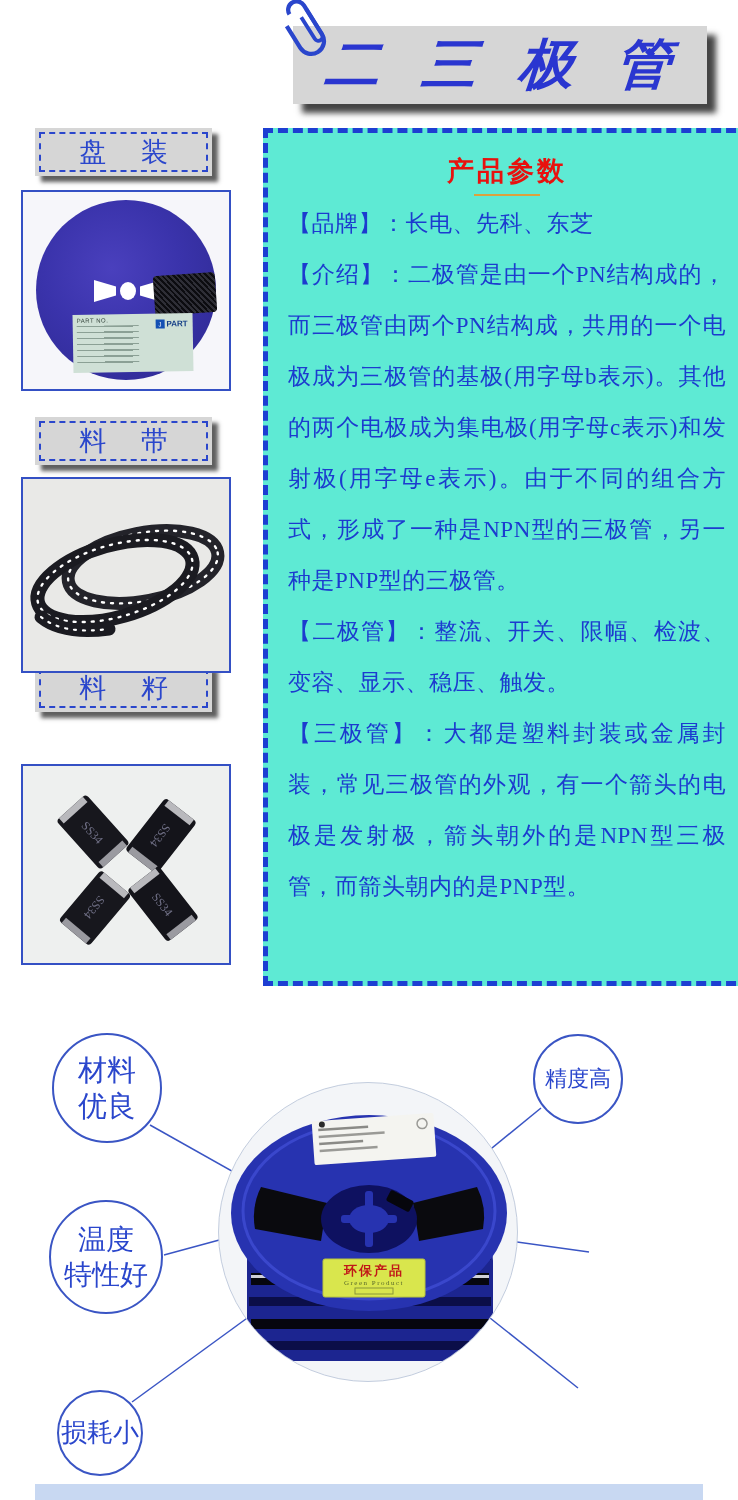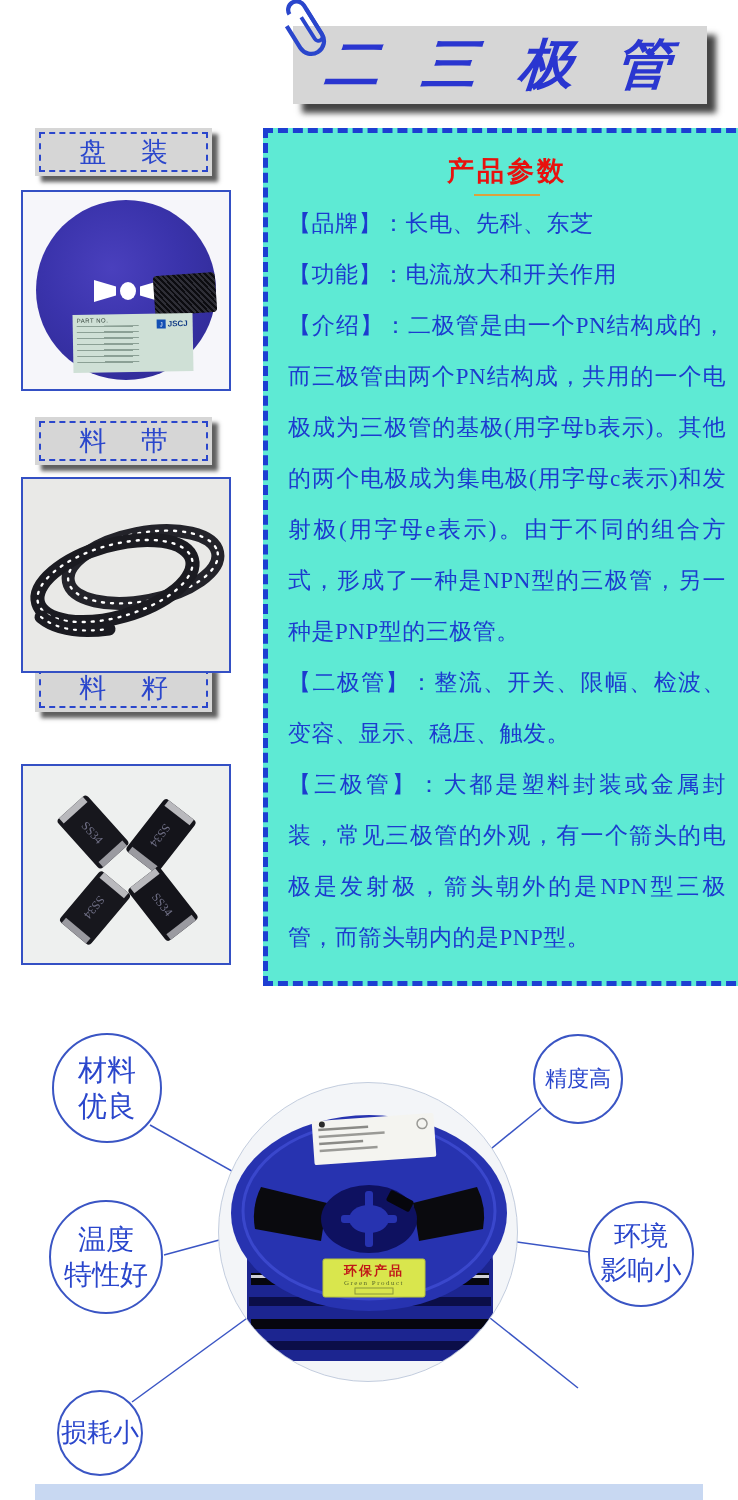--- a/index.html
+++ b/index.html
@@ -101,21 +101,21 @@
     <div class="reel-disc">
       <div class="reel-slot slot-a"></div>
       <div class="reel-slot slot-b"></div>
       <div class="reel-slot slot-c"></div>
       <div class="reel-tape"></div>
       <div class="reel-label">
         <div class="tiny">PART NO.</div>
         <div class="lines"></div>
         <div class="reel-logo">
           <div class="logo-box">J</div>
-          <div class="logo-word">JSCJ</div>
+          <div class="logo-word">PART</div>
         </div>
       </div>
     </div>
   </div>
 
   <div class="photo photo2">
     <svg width="206" height="192" viewBox="0 0 206 192">
       <g fill="none" stroke-linecap="round">
         <ellipse cx="120" cy="88" rx="76" ry="34" transform="rotate(-11 120 88)" stroke="#23232a" stroke-width="13"></ellipse>
         <ellipse cx="120" cy="88" rx="76" ry="34" transform="rotate(-11 120 88)" stroke="#ffffff" stroke-width="2.4" stroke-dasharray="2 7"></ellipse>
@@ -156,21 +156,20 @@
         </g>
       </g>
     </svg>
   </div>
 
   <div class="params-panel">
     <div class="params-title">产品参数</div>
     <div class="params-underline"></div>
     <div class="params-body">
       <p>【品牌】：长电、先科、东芝</p>
-      <p>【功能】：电流放大和开关作用</p>
       <p>【介绍】：二极管是由一个PN结构成的，而三极管由两个PN结构成，共用的一个电极成为三极管的基极(用字母b表示)。其他的两个电极成为集电极(用字母c表示)和发射极(用字母e表示)。由于不同的组合方式，形成了一种是NPN型的三极管，另一种是PNP型的三极管。</p>
       <p>【二极管】：整流、开关、限幅、检波、变容、显示、稳压、触发。</p>
       <p>【三极管】：大都是塑料封装或金属封装，常见三极管的外观，有一个箭头的电极是发射极，箭头朝外的是NPN型三极管，而箭头朝内的是PNP型。</p>
     </div>
   </div>
 
   <svg class="connector-svg">
     <g stroke="#3a55c4" stroke-width="1.5">
       <line x1="150" y1="105" x2="262" y2="168"></line>
       <line x1="541" y1="88" x2="470" y2="146"></line>
@@ -221,19 +220,17 @@
         <rect x="136" y="205" width="38" height="6" fill="none" stroke="#8a9638" stroke-width="1"></rect>
       </g>
     </svg>
   </div>
 
   <div class="bubble b1">材料
 优良</div>
   <div class="bubble b2">精度高</div>
   <div class="bubble b3">温度
 特性好</div>
-  <div class="bubble b4">环境
-影响小</div>
   <div class="bubble b5">损耗小</div>
 
   <div class="bottom-bar"></div>
 
 </div>
 
 </body></html>

